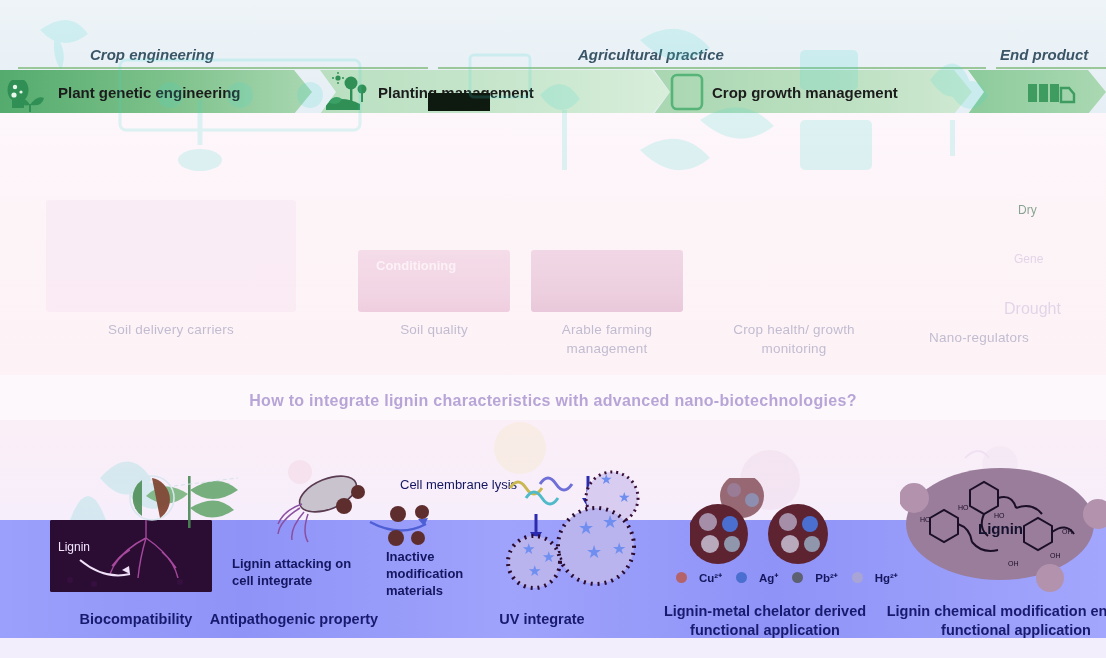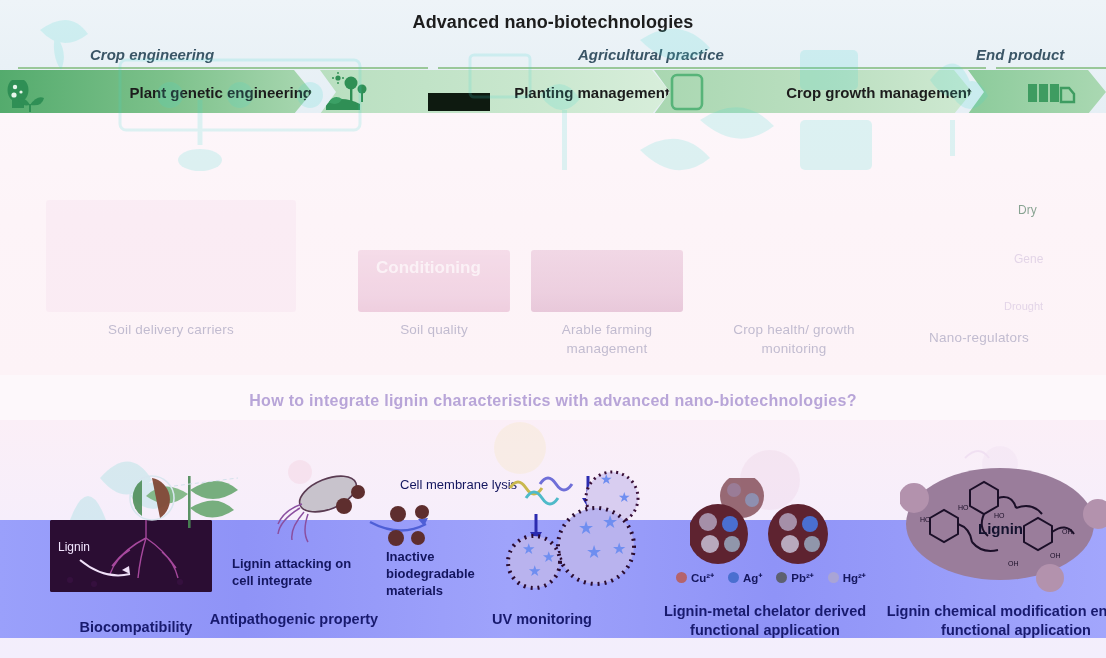--- a/index.html
+++ b/index.html
@@ -10,29 +10,29 @@
   }
   #stage{position:relative;width:1106px;height:658px;overflow:hidden;background:#fdf8fb;}
 
   
   .top-band{position:absolute;left:0;top:0;width:1106px;height:113px;
      background:linear-gradient(180deg,#eef4f8 0%,#e9f1f6 55%,#e6eff5 100%);}
   .main-title{position:absolute;left:0;top:12px;width:1106px;text-align:center;
      font-size:18px;font-weight:bold;color:#1d1d1d;letter-spacing:.1px;}
   .stage-label{position:absolute;top:40px;font-style:italic;font-weight:bold;
      font-size:15px;color:#3a5566;margin-top:6px;}
-  .sl-1{left:90px;} .sl-2{left:578px;} .sl-3{left:976px;}
+  .sl-1{left:90px;} .sl-2{left:578px;} .sl-3{left:1000px;}
   .rule{position:absolute;top:67px;height:2px;background:#7fba7a;opacity:.75;}
   .r1{left:18px;width:410px;} .r2{left:438px;width:548px;} .r3{left:996px;width:110px;}
 
   
   .chev-row{position:absolute;left:0;top:70px;width:1106px;height:44px;}
   .chev{position:absolute;top:0;height:44px;
      clip-path:polygon(0 0, calc(100% - 18px) 0, 100% 50%, calc(100% - 18px) 100%, 0 100%);
-     display:flex;align-items:center;justify-content:space-between;}
+     display:flex;align-items:center;}
   .chev.notch{clip-path:polygon(0 0, calc(100% - 18px) 0, 100% 50%, calc(100% - 18px) 100%, 0 100%, 16px 50%);}
   .c1{left:0;width:312px;background:linear-gradient(90deg,#54ab6d 0%,#7ec28c 55%,#a9d7b1 100%);}
   .c2{left:320px;width:350px;background:linear-gradient(90deg,#b9dfc0 0%,#c9e7ce 60%,#d8eedb 100%);}
   .c3{left:654px;width:318px;background:linear-gradient(90deg,#a9d7b1 0%,#bde0c2 60%,#cfe9d2 100%);}
   .c4{left:968px;width:138px;background:linear-gradient(90deg,#8ccb9b 0%,#aad8b2 100%);}
   .chev-ico{width:54px;height:40px;margin-left:4px;flex:0 0 auto;}
   .chev-txt{font-size:15px;font-weight:bold;color:#15331f;white-space:nowrap;}
   .chev-txt.dark{color:#1c1c1c;}
   
   .occl{position:absolute;background:#0e1a10;}
@@ -56,31 +56,30 @@
      background:linear-gradient(90deg,#9aa0fb 0%,#8f93f7 22%,#9fa3fb 46%,#8f93f7 70%,#a2a6fc 100%);}
   .panel{position:absolute;}
   .p-cap{position:absolute;font-size:14.5px;font-weight:bold;color:#181a6e;
      text-align:center;line-height:19px;white-space:nowrap;}
   .note{position:absolute;font-size:13px;color:#14165f;text-align:left;line-height:17px;}
 
   .soilbox{position:absolute;background:#2a0e34;border-radius:2px;overflow:hidden;}
   .root-lab{position:absolute;font-size:12px;color:#f3e6ff;}
 
   .legend{position:absolute;display:flex;gap:14px;align-items:center;}
-  .lg-item{display:flex;align-items:center;gap:4px;font-size:11.5px;color:#15175e;font-weight:bold;}
+  .lg-item{display:flex;align-items:center;gap:12px;font-size:11.5px;color:#15175e;font-weight:bold;}
   .dot{width:11px;height:11px;border-radius:50%;display:inline-block;}
 </style>
 </head>
 <body>
 
 <div id="stage">
 
   <div class="top-band"></div>
 
-  <div class="main-title">Advanced nano-biotechnologies</div>
 
   <div class="stage-label sl-1">Crop engineering</div>
   <div class="stage-label sl-2">Agricultural practice</div>
   <div class="stage-label sl-3">End product</div>
 
   <div class="rule r1"></div>
   <div class="rule r2"></div>
   <div class="rule r3"></div>
 
   <div class="chev-row">
@@ -174,21 +173,21 @@
     </svg>
   </div>
 
   <div class="card" style="left:46px;top:200px;width:250px;">
     <div class="card-img" style="width:250px;height:112px;background:rgba(240,210,230,.22);"></div>
     <div class="card-cap" style="top:120px;">Soil delivery carriers</div>
   </div>
 
   <div class="card" style="left:358px;top:200px;width:152px;">
     <div class="card-img" style="width:152px;height:62px;top:50px;position:absolute;background:linear-gradient(180deg,#efc9dd 0%,#e9bcd4 72%,#e3b0cb 100%);opacity:.55;">
-      <div style="position:absolute;left:18px;top:8px;font-size:17px;font-weight:bold;color:#fff;opacity:.75;">Conditioning</div>
+      <div style="position:absolute;left:18px;top:8px;font-size:13px;font-weight:bold;color:#fff;opacity:.75;">Conditioning</div>
     </div>
     <div class="card-cap" style="top:120px;">Soil quality</div>
   </div>
 
   <div class="card" style="left:531px;top:200px;width:152px;">
     <div class="card-img" style="width:152px;height:62px;top:50px;position:absolute;background:linear-gradient(180deg,#e7c0d6 0%,#dfb1cb 70%,#d7a5c2 100%);opacity:.55;"></div>
     <div class="card-cap" style="top:120px;">Arable farming management</div>
   </div>
 
   <div class="card" style="left:718px;top:200px;width:152px;">
@@ -196,21 +195,21 @@
     <div class="card-cap" style="top:120px;">Crop health/ growth monitoring</div>
   </div>
 
   <div class="card" style="left:903px;top:196px;width:152px;">
     <div class="card-img" style="width:152px;height:100px;"></div>
     <div class="card-cap" style="top:132px;">Nano-regulators</div>
   </div>
 
   <div style="position:absolute;left:1018px;top:203px;font-size:12px;color:#14532d;opacity:.5;">Dry</div>
   <div style="position:absolute;left:1014px;top:252px;font-size:12px;color:#c9b6d8;opacity:.5;">Gene</div>
-  <div style="position:absolute;left:1004px;top:300px;font-size:11px;color:#c9b6d8;opacity:.5;">Drought</div>
+  <div style="position:absolute;left:1004px;top:300px;font-size:16px;color:#c9b6d8;opacity:.5;">Drought</div>
 
   <div class="q-line">How to integrate lignin characteristics with advanced nano-biotechnologies?</div>
 
   <div class="bot-bg"></div>
 
   <div style="position:absolute;left:0;top:420px;width:1106px;height:105px;opacity:.22;overflow:hidden;">
     <svg width="1106" height="105" viewBox="0 0 1106 105">
       <g>
         <path d="M70 100 q18-48 36 0z" fill="#63d7cf"></path>
         <path d="M100 58 q30-34 52 2 q-26 30-52-2z" fill="#63d7cf"></path>
@@ -239,21 +238,21 @@
             <circle cx="130" cy="62" r="3"></circle>
         </g>
       </svg>
       <div class="root-lab" style="left:8px;top:20px;">Lignin</div>
       <svg style="position:absolute;left:28px;top:36px;" width="60" height="26" viewBox="0 0 60 26">
         <path d="M2 4 q24 20 50 14" stroke="#f0e0f8" stroke-width="2" fill="none"></path>
         <path d="M52 18 l-8-4 l7-4z" fill="#f0e0f8"></path>
       </svg>
     </div>
   </div>
-  <div class="p-cap" style="left:0px;top:610px;width:272px;margin-top:8px;">Biocompatibility</div>
+  <div class="p-cap" style="left:0px;top:610px;width:272px;">Biocompatibility</div>
 
   <div style="position:absolute;left:120px;top:468px;width:160px;height:64px;opacity:.9;">
     <svg width="160" height="64" viewBox="0 0 160 64">
       <rect x="68" y="8" width="2.6" height="52" fill="#4a8a55"></rect>
       <path d="M70 22 q28-18 48 0 q-26 18-48 0z" fill="#6aa871"></path>
       <path d="M70 40 q26-16 44 2 q-24 16-44-2z" fill="#6aa871"></path>
       <path d="M68 26 q-24-16-42 2 q22 16 42-2z" fill="#7bb57f"></path>
       <circle cx="32" cy="30" r="22" fill="none" stroke="#d7e6ef" stroke-width="1.6"></circle>
       <path d="M22 12 a22 22 0 0 0 0 36 z" fill="#4f8f5a"></path>
       <path d="M32 10 a22 22 0 0 1 8 40 z" fill="#7b3f2a"></path>
@@ -272,21 +271,21 @@
       <path d="M100 60 q30 16 56 2" stroke="#4e5fd6" stroke-width="2.4" fill="none"></path>
       <path d="M154 64 l4-8 l-10 1z" fill="#4e5fd6"></path>
       <circle cx="128" cy="52" r="8" fill="#5e2e2e"></circle>
       <circle cx="152" cy="50" r="7" fill="#5e2e2e"></circle>
       <circle cx="126" cy="76" r="8" fill="#5e2e2e"></circle>
       <circle cx="148" cy="76" r="7" fill="#5e2e2e"></circle>
     </svg>
   </div>
   <div class="note" style="left:400px;top:476px;width:120px;color:#14165f;">Cell membrane lysis</div>
   <div class="note" style="left:232px;top:555px;width:130px;font-weight:bold;color:#14165f;">Lignin attacking on cell integrate</div>
-  <div class="note" style="left:386px;top:548px;width:104px;font-weight:bold;color:#14165f;">Inactive biodegradable materials</div>
+  <div class="note" style="left:386px;top:548px;width:104px;font-weight:bold;color:#14165f;">Inactive modification materials</div>
   <div class="p-cap" style="left:184px;top:610px;width:220px;">Antipathogenic property</div>
 
   <div class="panel" style="left:500px;top:462px;width:180px;height:130px;">
     <svg width="180" height="130" viewBox="0 0 180 130">
       <g fill="none" stroke-width="3">
         <path d="M10 26 q8-12 16 0 q8 12 16 0" stroke="#c9b84f"></path>
         <path d="M26 36 q8-12 16 0 q8 12 16 0" stroke="#4fbac9"></path>
         <path d="M40 22 q8-12 16 0 q8 12 16 0" stroke="#6f6fd8"></path>
       </g>
       <path d="M88 14 v28" stroke="#2b2bb0" stroke-width="3"></path>
@@ -303,21 +302,21 @@
         <text x="78" y="72" font-size="18">★</text>
         <text x="102" y="66" font-size="18">★</text>
         <text x="86" y="96" font-size="18">★</text>
         <text x="112" y="92" font-size="16">★</text>
         <text x="22" y="92" font-size="15">★</text>
         <text x="42" y="100" font-size="15">★</text>
         <text x="28" y="114" font-size="15">★</text>
       </g>
     </svg>
   </div>
-  <div class="p-cap" style="left:452px;top:610px;width:180px;">UV monitoring</div>
+  <div class="p-cap" style="left:452px;top:610px;width:180px;">UV integrate</div>
 
   <div class="panel" style="left:690px;top:478px;width:170px;height:90px;">
     <svg width="170" height="90" viewBox="0 0 170 90">
       <circle cx="52" cy="18" r="22" fill="#86515c" opacity=".85"></circle>
       <circle cx="44" cy="12" r="7" fill="#9a7c97"></circle>
       <circle cx="62" cy="22" r="7" fill="#8e8fb0"></circle>
       <circle cx="28" cy="56" r="30" fill="#5e2330"></circle>
       <circle cx="18" cy="44" r="9" fill="#a58fa8"></circle>
       <circle cx="40" cy="46" r="8" fill="#4a6fd0"></circle>
       <circle cx="20" cy="66" r="9" fill="#b8a9bd"></circle>

